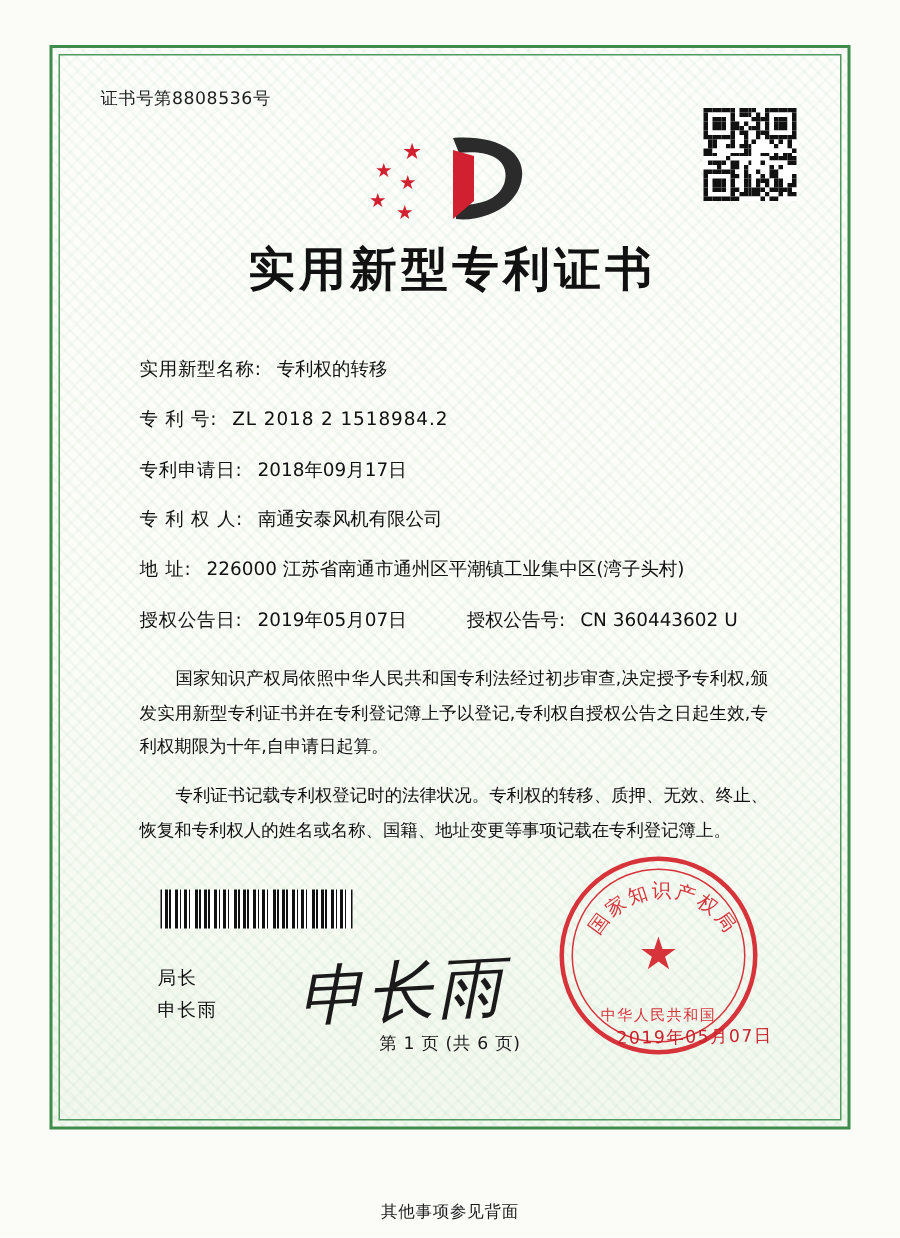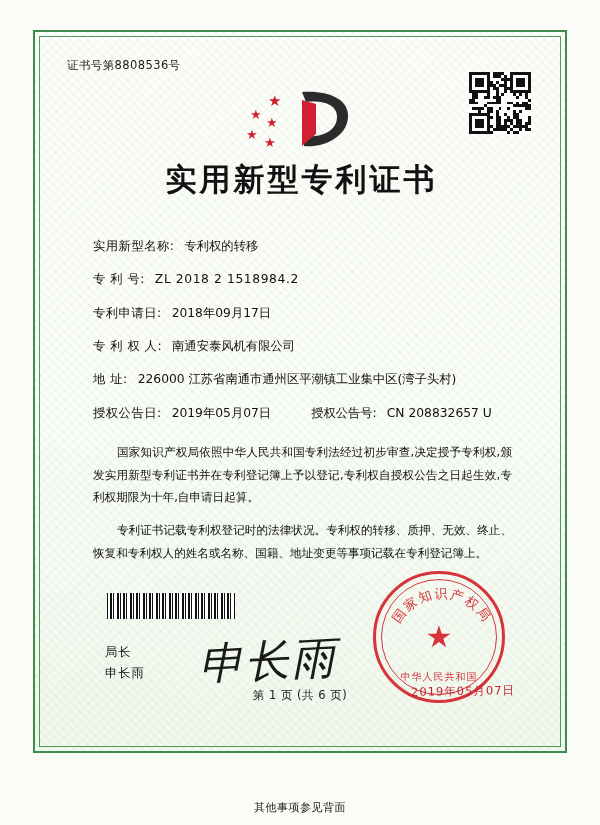--- a/index.html
+++ b/index.html
@@ -728,21 +728,21 @@
         <span class="fvalue">南通安泰风机有限公司</span>
       </div>
       <div class="frow">
         <span class="flabel">地      址:</span>
         <span class="fvalue">226000 江苏省南通市通州区平潮镇工业集中区(湾子头村)</span>
       </div>
       <div class="frow two">
         <span class="flabel">授权公告日:</span>
         <span class="fvalue">2019年05月07日</span>
         <span class="flabel2">授权公告号:</span>
-        <span class="fvalue2">CN 208832657 U</span>
+        <span class="fvalue2">CN 360443602 U</span>
       </div>
     </div>
 
     <div class="para">国家知识产权局依照中华人民共和国专利法经过初步审查,决定授予专利权,颁发实用新型专利证书并在专利登记簿上予以登记,专利权自授权公告之日起生效,专利权期限为十年,自申请日起算。</div>
     <div class="para">专利证书记载专利权登记时的法律状况。专利权的转移、质押、无效、终止、恢复和专利权人的姓名或名称、国籍、地址变更等事项记载在专利登记簿上。</div>
 
     <div class="barcode"></div>
 
     <div class="signoff">
       <div>局长</div>

